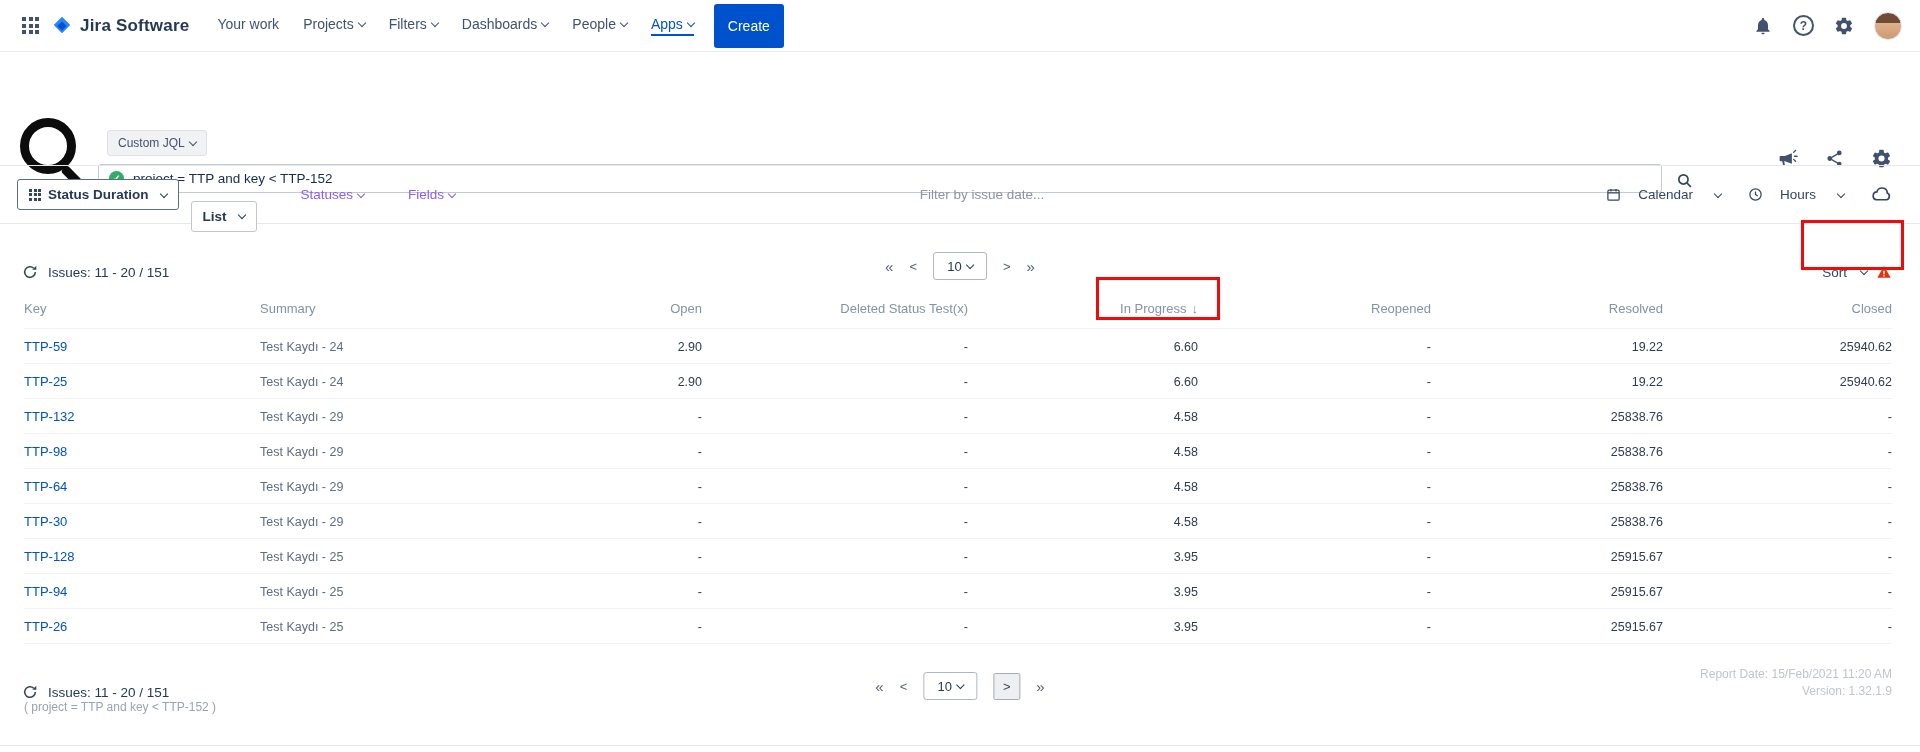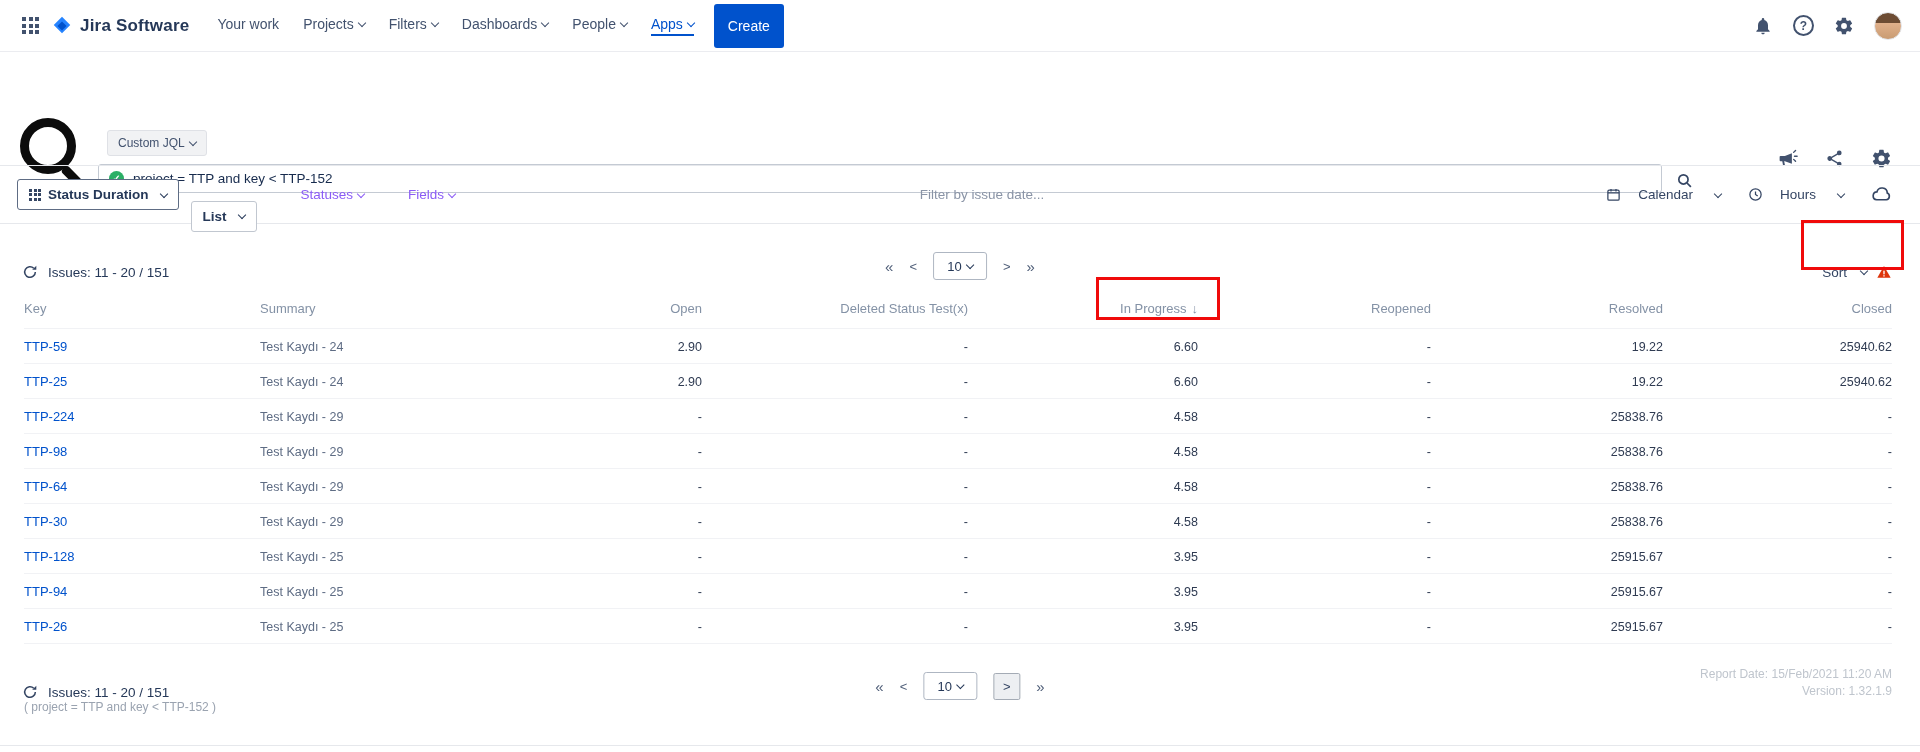--- a/index.html
+++ b/index.html
@@ -327,21 +327,21 @@
         <td class="c-key"><a href="#">TTP-25</a></td>
         <td class="c-summary">Test Kaydı - 24</td>
         <td class="c-num">2.90</td>
         <td class="c-num">-</td>
         <td class="c-num">6.60</td>
         <td class="c-num">-</td>
         <td class="c-num">19.22</td>
         <td class="c-num">25940.62</td>
       </tr>
       <tr>
-        <td class="c-key"><a href="#">TTP-224</a></td>
+        <td class="c-key"><a href="#">TTP-132</a></td>
         <td class="c-summary">Test Kaydı - 29</td>
         <td class="c-num">-</td>
         <td class="c-num">-</td>
         <td class="c-num">4.58</td>
         <td class="c-num">-</td>
         <td class="c-num">25838.76</td>
         <td class="c-num">-</td>
       </tr>
       <tr>
         <td class="c-key"><a href="#">TTP-98</a></td>

